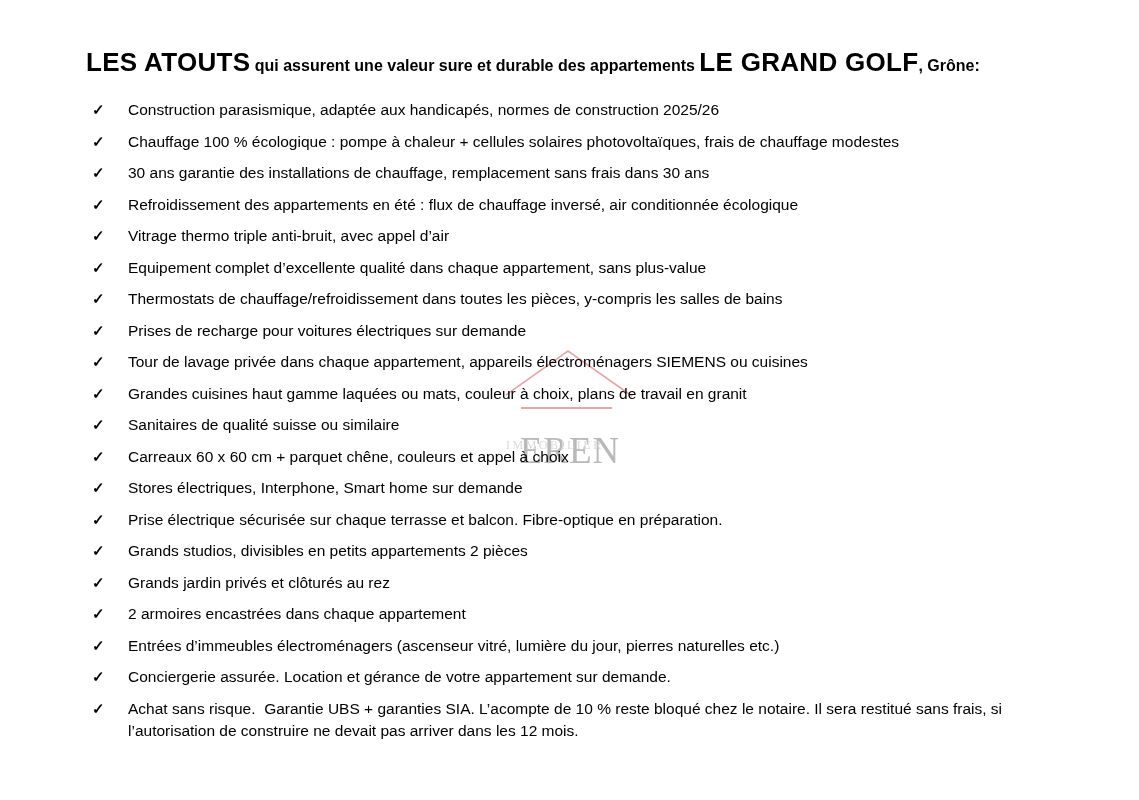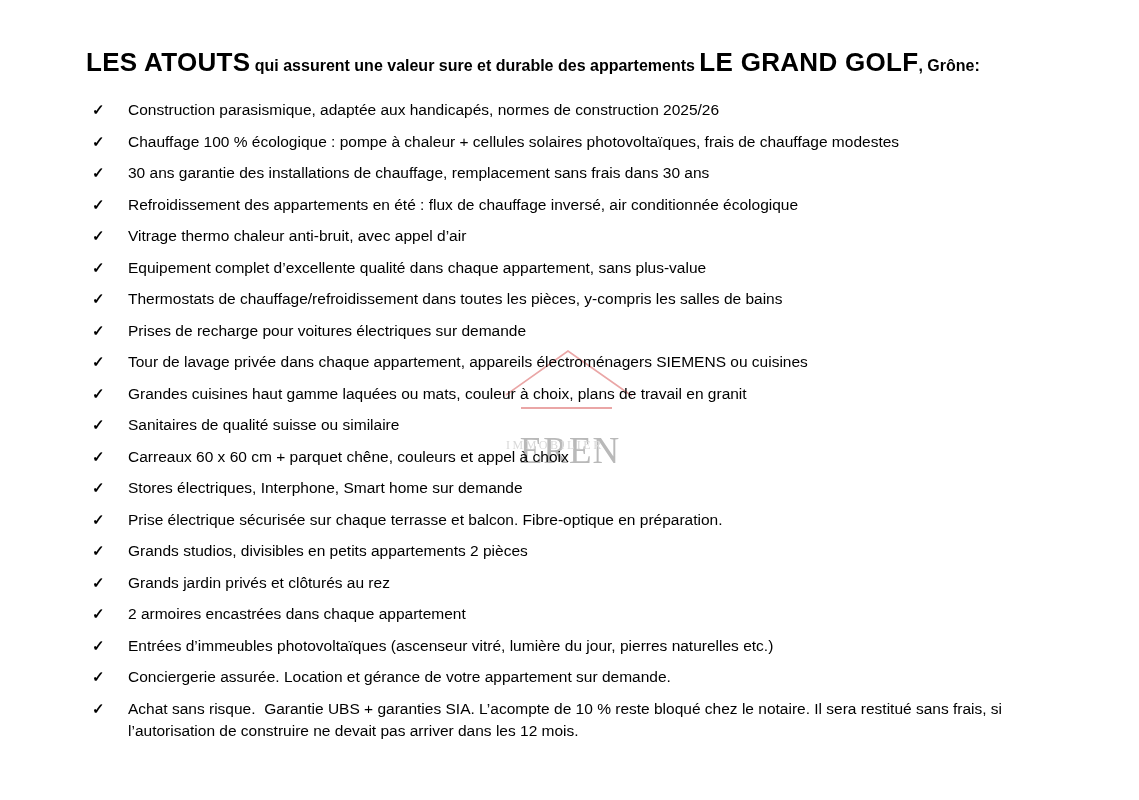--- a/index.html
+++ b/index.html
@@ -85,21 +85,21 @@
     <span class="item-text"><b class="b">30 ans garantie des installations de chauffage, remplacement sans frais dans 30 ans</b><span class="r"></span></span>
   </div>
 
   <div class="item">
     <span class="check">✓</span>
     <span class="item-text"><b class="b">Refroidissement des appartements en été</b><span class="r"> : flux de chauffage inversé, air conditionnée écologique</span></span>
   </div>
 
   <div class="item">
     <span class="check">✓</span>
-    <span class="item-text"><b class="b">Vitrage thermo chaleur anti-bruit</b><span class="r">, avec appel d’air</span></span>
+    <span class="item-text"><b class="b">Vitrage thermo triple anti-bruit</b><span class="r">, avec appel d’air</span></span>
   </div>
 
   <div class="item">
     <span class="check">✓</span>
     <span class="item-text"><b class="b">Equipement complet d’excellente qualité</b><span class="r"> dans chaque appartement, sans plus-value</span></span>
   </div>
 
   <div class="item">
     <span class="check">✓</span>
     <span class="item-text"><b class="b">Thermostats de chauffage/refroidissement</b><span class="r"> dans toutes les pièces, y-compris les salles de bains</span></span>
@@ -150,21 +150,21 @@
     <span class="item-text"><b class="b">Grands jardin privés et clôturés au rez</b><span class="r"></span></span>
   </div>
 
   <div class="item">
     <span class="check">✓</span>
     <span class="item-text"><b class="b">2 armoires encastrées dans chaque appartement</b><span class="r"></span></span>
   </div>
 
   <div class="item">
     <span class="check">✓</span>
-    <span class="item-text"><b class="b">Entrées d’immeubles photovoltaïques</b><span class="r"> (ascenseur vitré, lumière du jour, pierres naturelles etc.)</span></span>
+    <span class="item-text"><b class="b">Entrées d’immeubles électroménagers</b><span class="r"> (ascenseur vitré, lumière du jour, pierres naturelles etc.)</span></span>
   </div>
 
   <div class="item">
     <span class="check">✓</span>
     <span class="item-text"><b class="b">Conciergerie assurée. Location et gérance de votre appartement sur demande.</b><span class="r"></span></span>
   </div>
 
   <div class="item">
     <span class="check">✓</span>
     <span class="item-text"><b class="b">Achat sans risque.</b><span class="r">&nbsp; Garantie UBS + garanties SIA. L’acompte de 10 % reste bloqué chez le notaire. Il sera restitué sans frais, si l’autorisation de construire ne devait pas arriver dans les 12 mois.</span></span>

